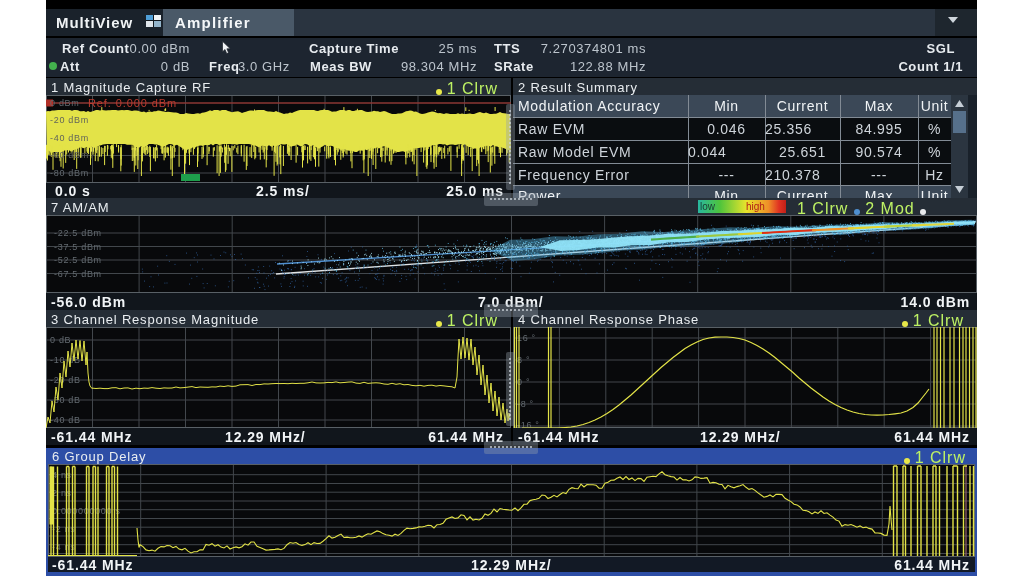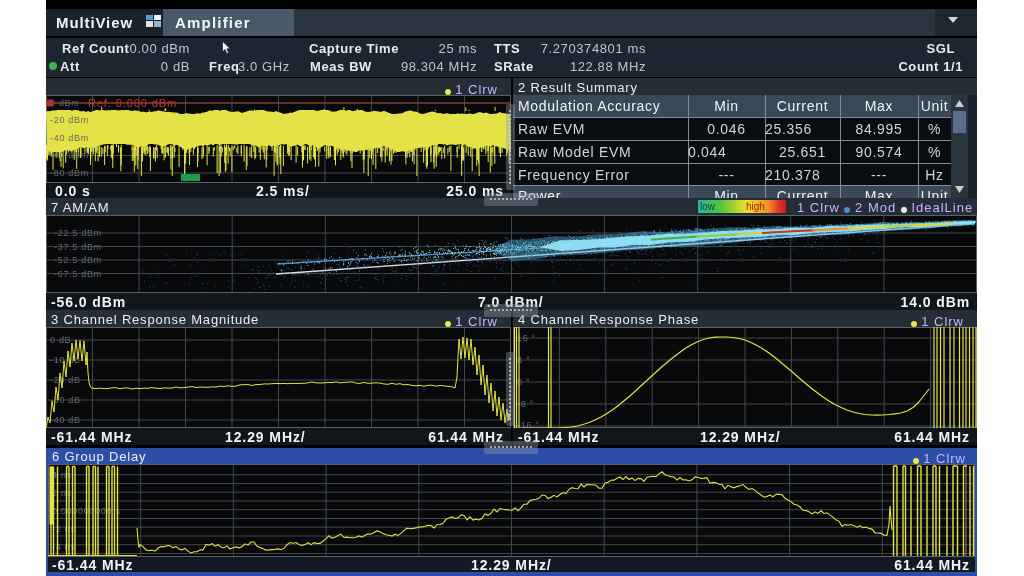--- a/index.html
+++ b/index.html
@@ -1,18 +1,18 @@
 <!DOCTYPE html>
 <html><head><meta charset="utf-8"><style>
 *{margin:0;padding:0;box-sizing:border-box}
 body{width:1024px;height:576px;background:#fff;font-family:"Liberation Sans",sans-serif;position:relative;overflow:hidden}
 .abs{position:absolute}
 .ttl{color:#e9edf0;font-size:13px;line-height:17px;letter-spacing:0.8px}
 .ax{color:#f1f4f6;font-size:14px;font-weight:700;letter-spacing:0.9px}
-.clrw{color:#c4b5fd;font-size:13px;letter-spacing:1px}
+.clrw{color:#bef264;font-size:16px;letter-spacing:1px}
 .dot{display:inline-block;width:7px;height:7px;border-radius:50%;vertical-align:-1px}
 svg{display:block}
 </style></head><body>
 <div class="abs" style="left:46px;top:0;width:931px;height:576px;background:#000"></div>
 
 <div class="abs" style="left:46px;top:9px;width:931px;height:27px;background:#2a3440"></div>
 <div class="abs" style="left:46px;top:9px;width:117px;height:27px;background:#1a222b"></div>
 <div class="abs" style="left:56px;top:14px;color:#f0f3f5;font-size:15px;font-weight:700;letter-spacing:0.9px">MultiView</div>
 <div class="abs" style="left:146px;top:15px;width:15px;height:12px;background:#10161c">
  <div class="abs" style="left:0;top:0;width:7px;height:5px;background:#4f9fd8"></div>
@@ -44,20 +44,21 @@
     <span class="abs" style="left:480px;top:21px;width:120px;text-align:right;color:#bcc4cc">122.88 MHz</span>
  <b class="abs" style="left:836px;top:21px;width:81px;text-align:right">Count 1/1</b>
 </div>
 <div class="abs" style="left:49px;top:62px;width:8px;height:8px;border-radius:50%;background:#43b04d"></div>
 
 <svg class="abs" style="left:222px;top:41px" width="11" height="15" viewBox="0 0 11 15">
 <polygon points="0.5,0.3 0.5,10.8 3,8.5 4.7,12.6 6.6,11.8 4.9,7.8 8.3,7.8" fill="#f2f4f6" stroke="#1a2028" stroke-width="0.7"></polygon>
 </svg>
 
 <div class="abs" style="left:46px;top:78px;width:465px;height:17px;background:#252d36">
+ <span class="ttl abs" style="left:5px;top:1px">1 Magnitude Capture RF</span>
  <span class="abs" style="right:13px;top:2px"><span class="dot" style="background:#e8e84a;width:6px;height:6px"></span> <span class="clrw">1 Clrw</span></span>
 </div>
 
 <svg class="abs" style="left:46px;top:95px" width="465" height="88" viewBox="0 0 465 88">
 <rect width="465" height="88" fill="#08090b"></rect>
 <line x1="46.5" y1="0" x2="46.5" y2="88" stroke="#42474c" stroke-width="1"></line>
     <line x1="93.0" y1="0" x2="93.0" y2="88" stroke="#42474c" stroke-width="1"></line>
     <line x1="139.5" y1="0" x2="139.5" y2="88" stroke="#42474c" stroke-width="1"></line>
     <line x1="186.0" y1="0" x2="186.0" y2="88" stroke="#42474c" stroke-width="1"></line>
     <line x1="232.5" y1="0" x2="232.5" y2="88" stroke="#42474c" stroke-width="1"></line>

